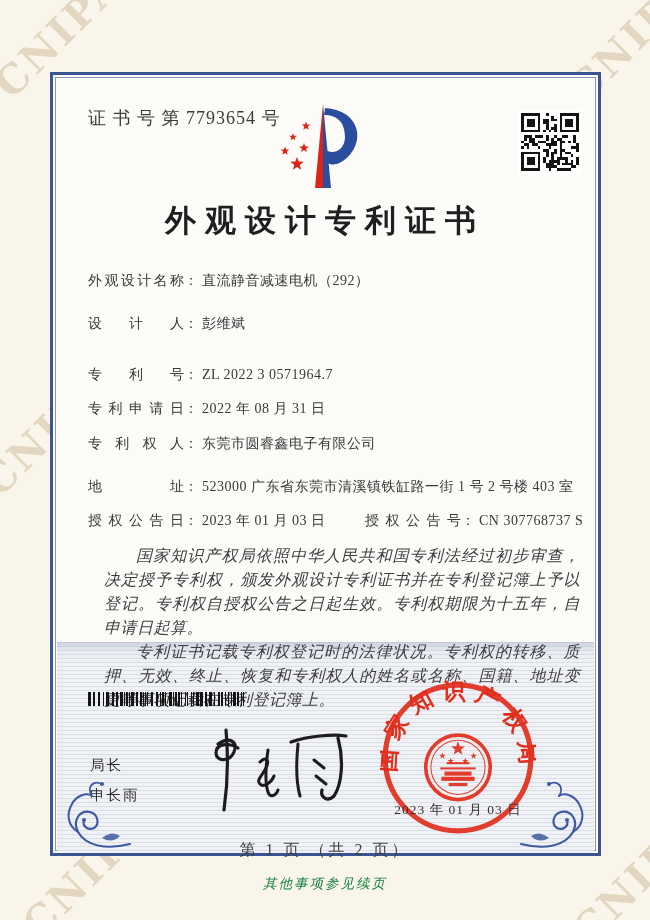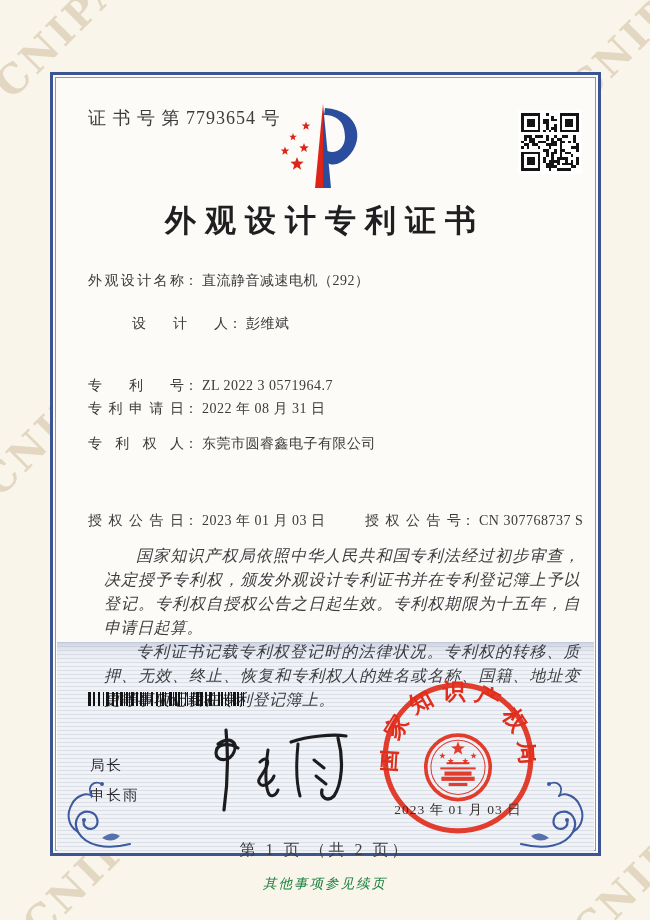--- a/index.html
+++ b/index.html
@@ -234,31 +234,34 @@
       <rect x="0" y="14" width="7" height="7" fill="#141414"></rect>
       <rect x="1" y="15" width="5" height="5" fill="#fff"></rect>
       <rect x="2" y="16" width="3" height="3" fill="#141414"></rect>
     </svg>
 
   <div class="title">外观设计专利证书</div>
 
   <div class="frow" style="top:272px;">
     <span class="flabel">外观设计名称</span><span class="fcolon">：</span><span class="fvalue">直流静音减速电机（292）</span>
   </div>
-  <div class="frow" style="top:315px;margin-left:44px;">
+  <div class="frow" style="top:315px;">
     <span class="flabel">设计人</span><span class="fcolon">：</span><span class="fvalue">彭维斌</span>
   </div>
-  <div class="frow" style="top:377px;">
+  <div class="frow" style="top:366px;">
     <span class="flabel">专利号</span><span class="fcolon">：</span><span class="fvalue">ZL 2022 3 0571964.7</span>
   </div>
   <div class="frow" style="top:400px;">
     <span class="flabel">专利申请日</span><span class="fcolon">：</span><span class="fvalue">2022 年 08 月 31 日</span>
   </div>
   <div class="frow" style="top:435px;">
     <span class="flabel">专利权人</span><span class="fcolon">：</span><span class="fvalue">东莞市圆睿鑫电子有限公司</span>
+  </div>
+  <div class="frow" style="top:478px;">
+    <span class="flabel">地址</span><span class="fcolon">：</span><span class="fvalue">523000 广东省东莞市清溪镇铁缸路一街 1 号 2 号楼 403 室</span>
   </div>
   <div class="frow" style="top:512px; width:476px;">
     <span>
       <span class="flabel">授权公告日</span><span class="fcolon">：</span><span class="fvalue">2023 年 01 月 03 日</span>
     </span>
     <span class="grant-no-group">
       <span class="flabel">授权公告号</span><span class="fcolon">：</span><span class="fvalue">CN 307768737 S</span>
     </span>
   </div>
 

